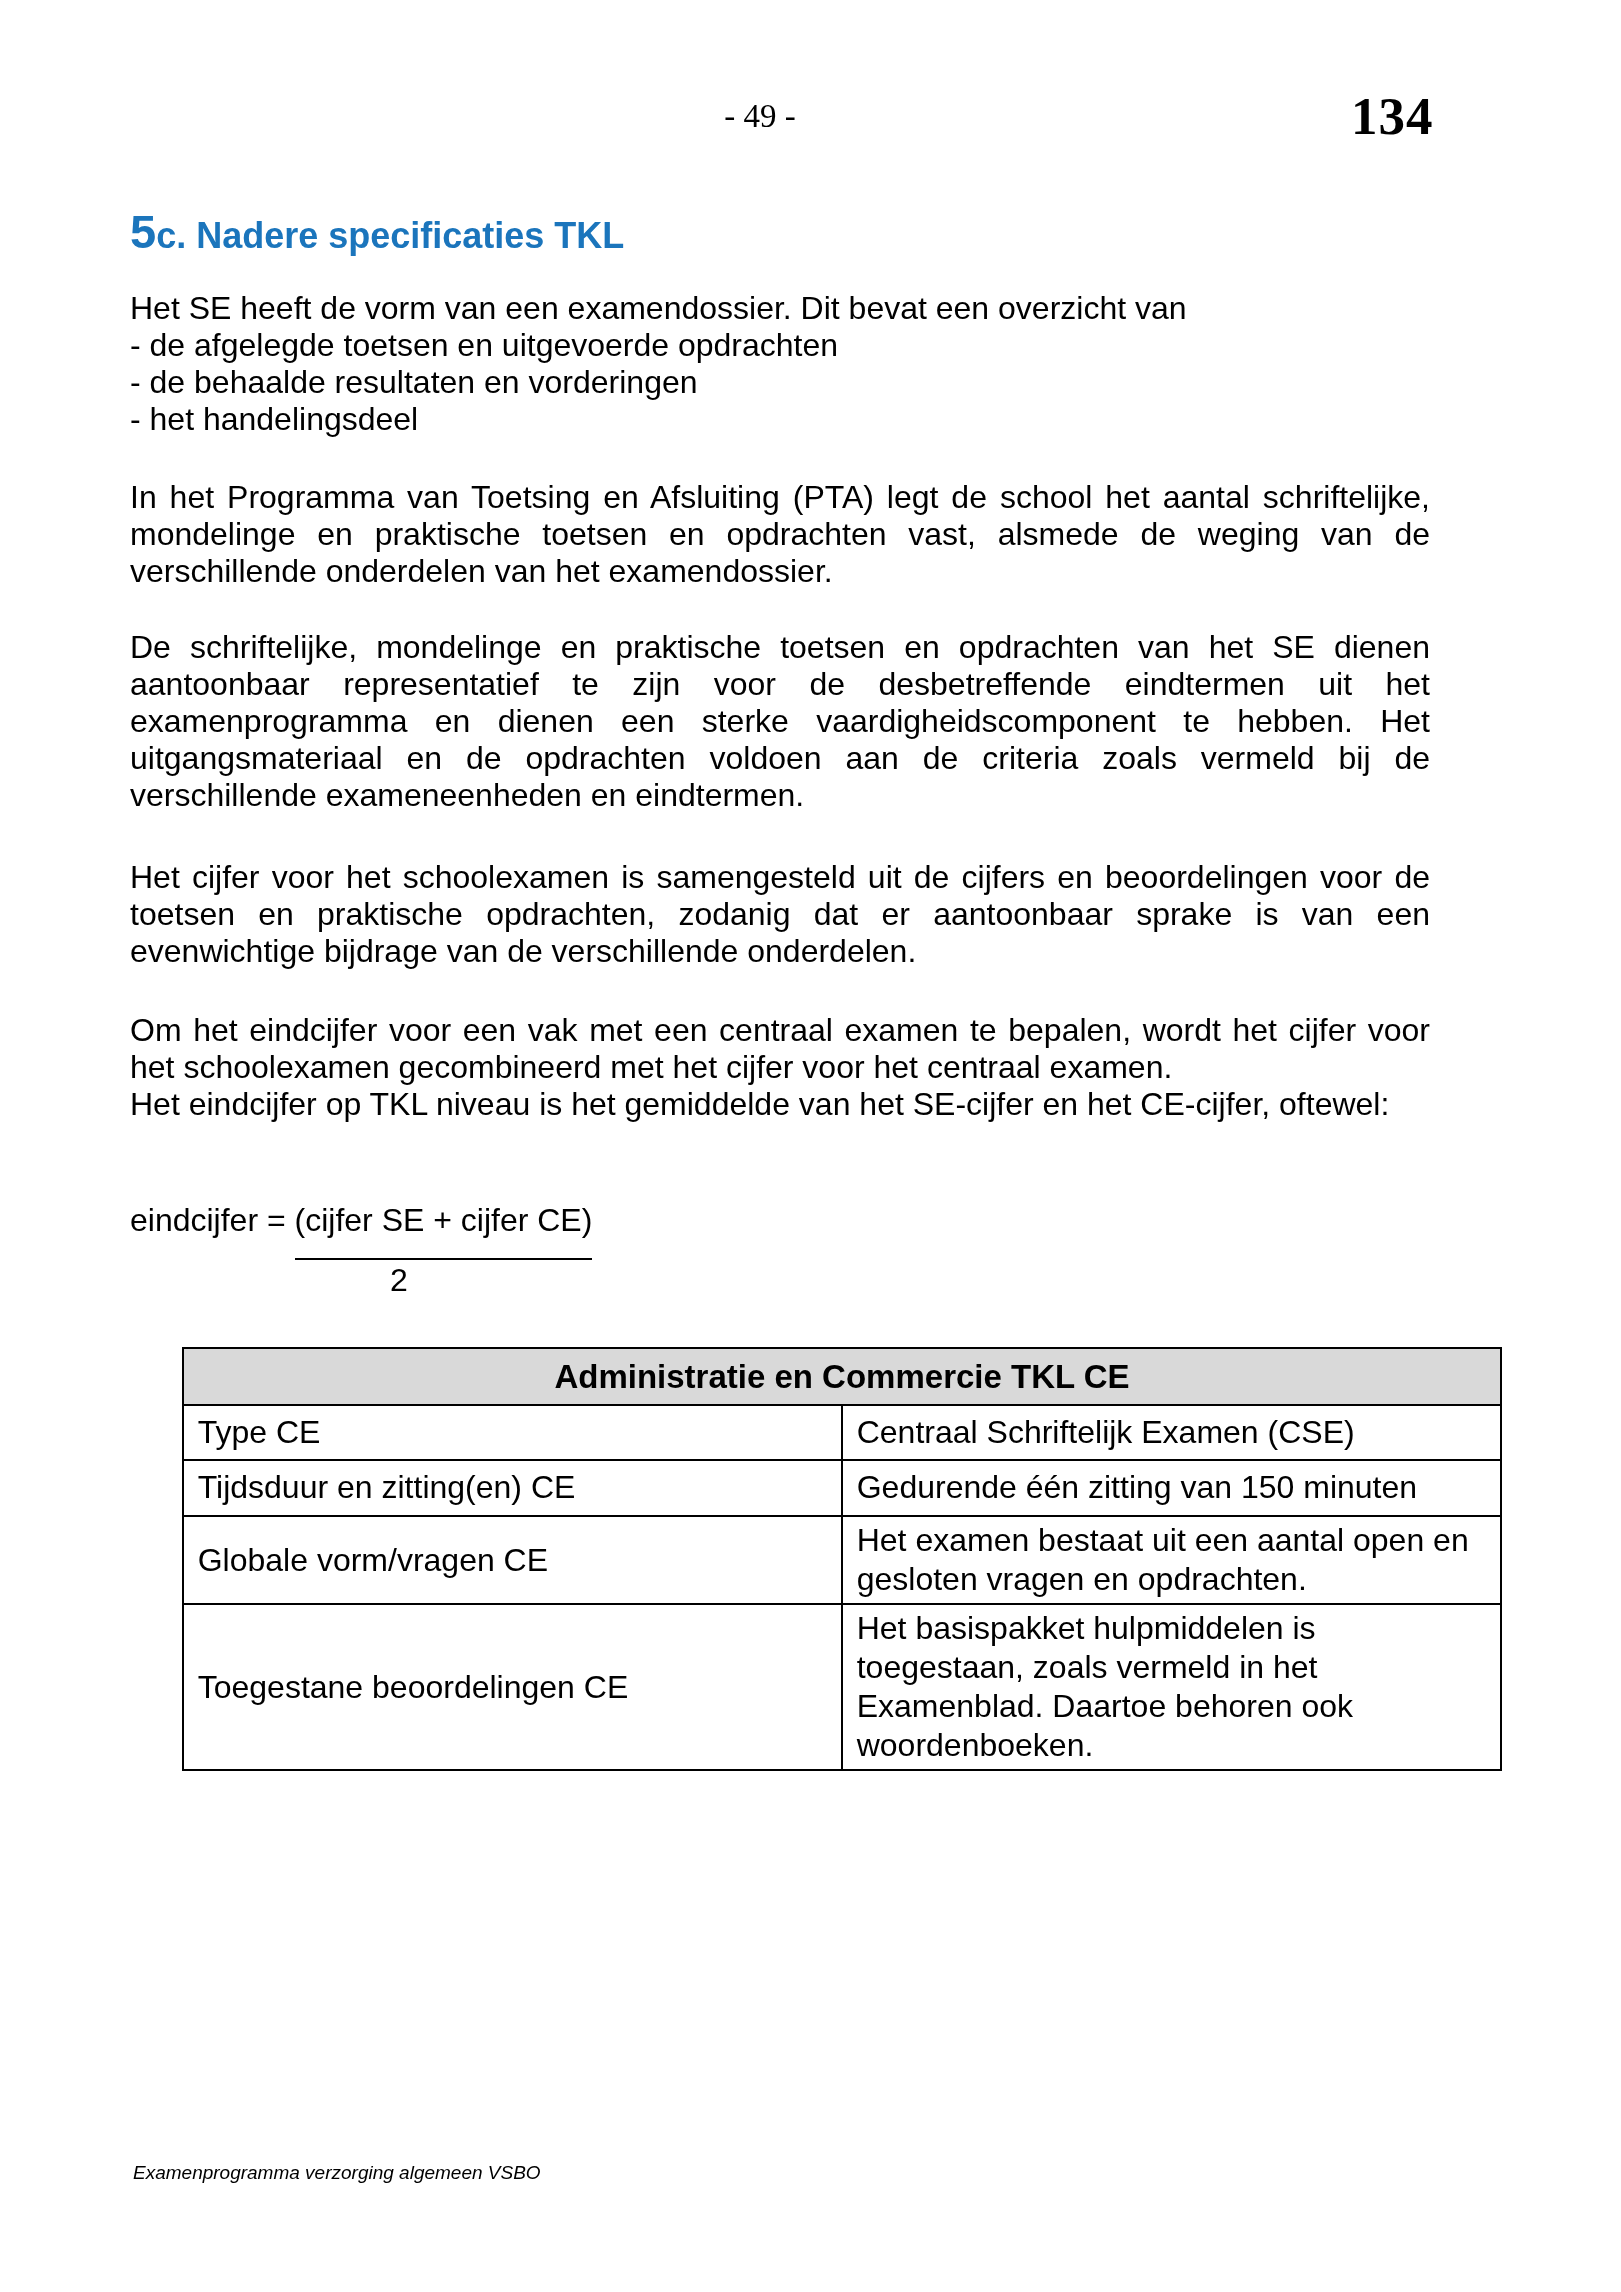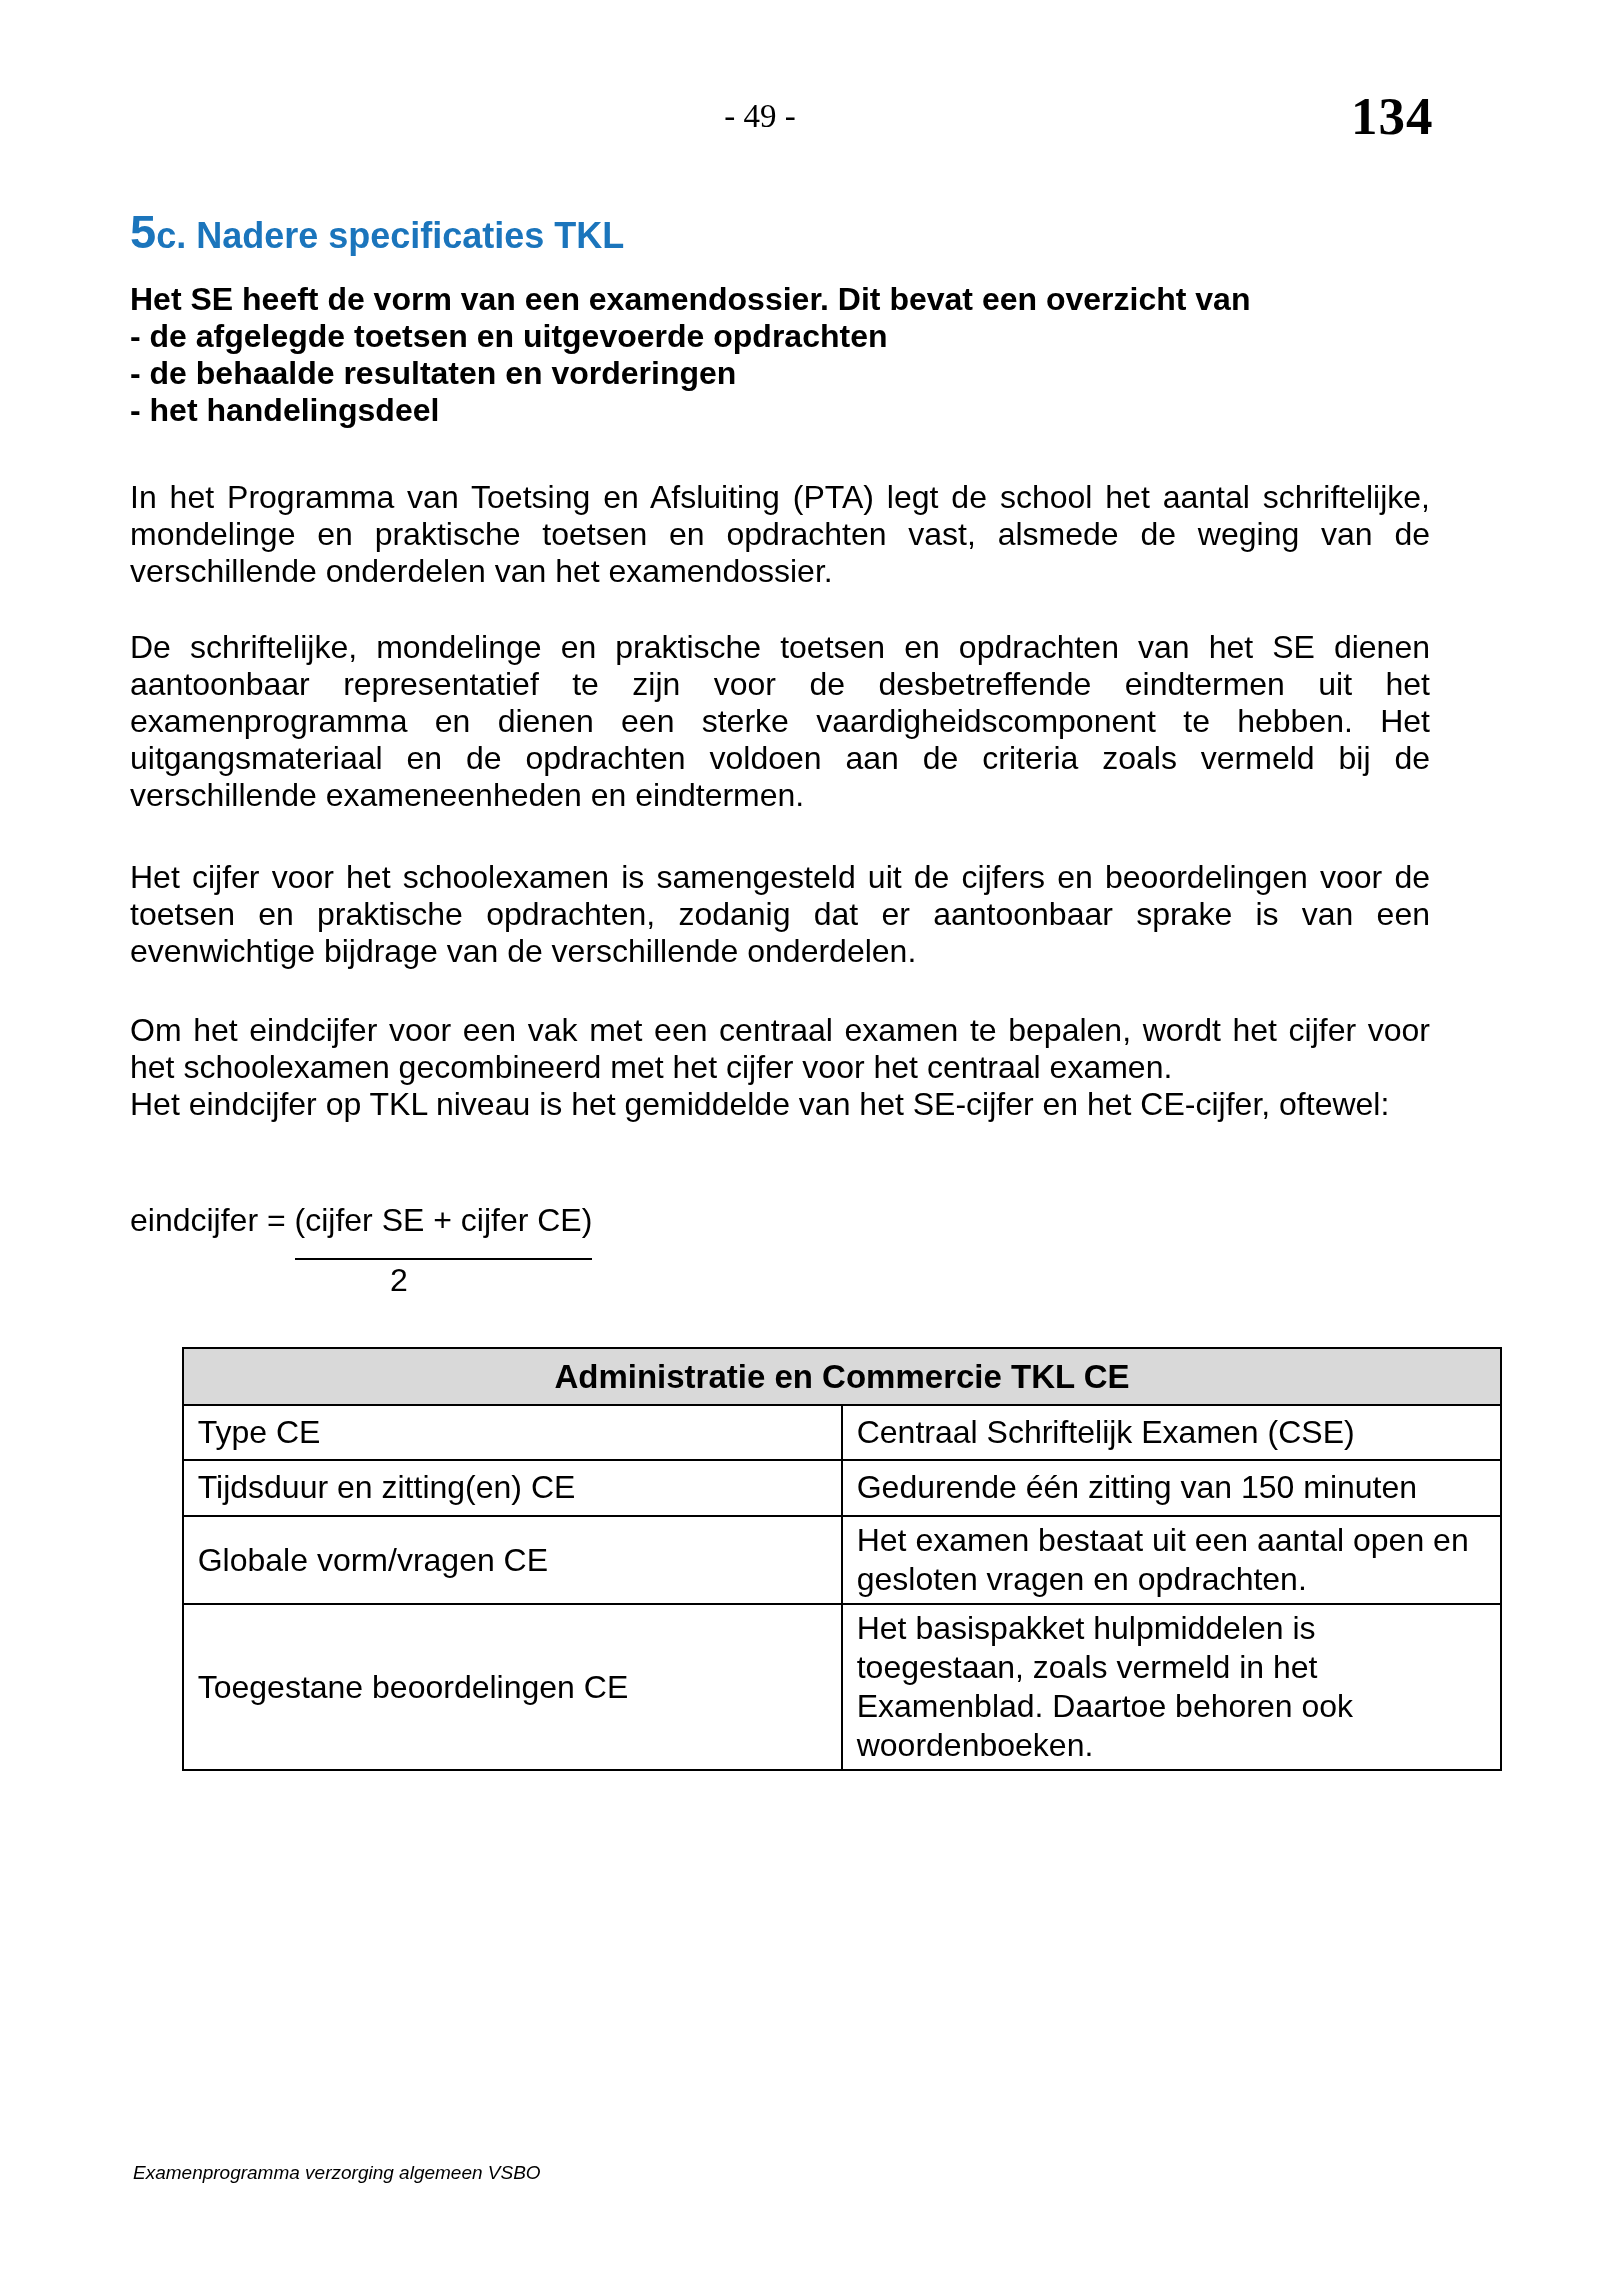--- a/index.html
+++ b/index.html
@@ -47,21 +47,21 @@
   .heading .h-rest  { font-size: 36px; }
   .block {
     position: absolute;
     left: 130px;
     width: 1300px;
     font-size: 32px;
     line-height: 37px;
   }
   .justify { text-align: justify; }
   .pre-lines { white-space: pre-line; }
-  .p1 { top: 281px; font-weight: bold; }
+  .p1 { top: 290px; }
   .p2 { top: 479px; }
   .p3 { top: 629px; }
   .p4 { top: 859px; }
   .p5 { top: 1012px; }
   .formula { top: 1200px; line-height: 41px; }
   .formula .frac-top {
     display: inline-block;
     border-bottom: 2.9px solid #000;
     padding-bottom: 17px;
   }

